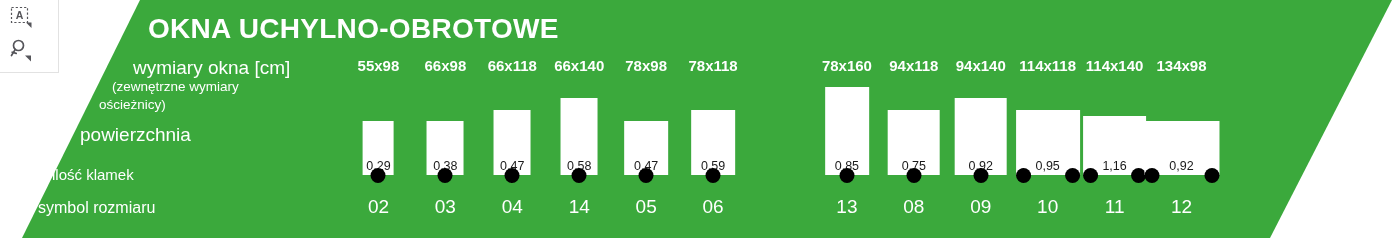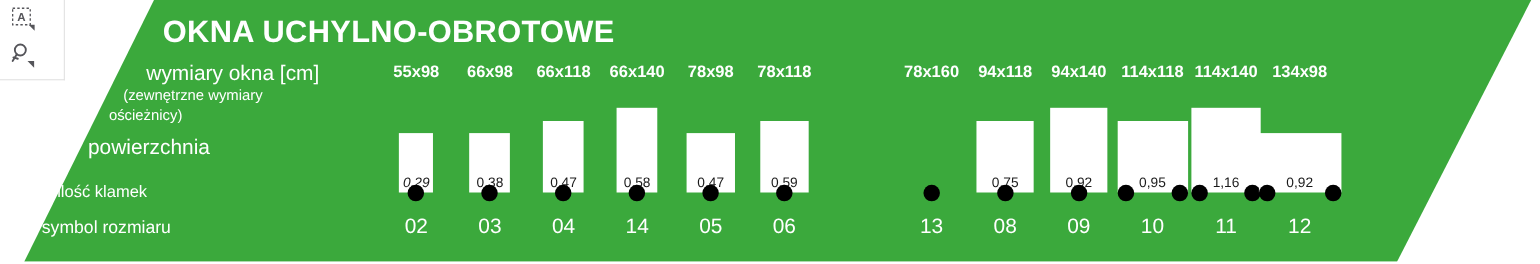--- a/index.html
+++ b/index.html
@@ -203,21 +203,21 @@
     <div class="row-label" id="label-dims-sub2">ościeżnicy)</div>
 
     <div class="row-label" id="label-area1">powierzchnia</div>
 
     <div class="row-label" id="label-handles">ilość klamek</div>
     <div class="row-label" id="label-symbol">symbol rozmiaru</div>
 
     <div id="columns">
         <div class="col" style="left: 0px; width: 66.9231px;">
           <div class="col-header">55x98</div>
-          <div class="bar" style="width: 30.8px; height: 53.9px; font-style: italic;">
+          <div class="bar" style="width: 30.8px; height: 53.9px;">
             <div class="bar-value">0,29</div>
           </div>
           <div class="handles" style="width: 15px; justify-content: center;">
             <div class="handle-dot"></div>
           </div>
           <div class="col-symbol">02</div>
         </div>
         <div class="col" style="left: 66.9231px; width: 66.9231px;">
           <div class="col-header">66x98</div>
           <div class="bar" style="width: 36.96px; height: 53.9px;">
@@ -263,20 +263,23 @@
           <div class="bar" style="width: 43.68px; height: 64.9px;">
             <div class="bar-value">0,59</div>
           </div>
           <div class="handles" style="width: 15px; justify-content: center;">
             <div class="handle-dot"></div>
           </div>
           <div class="col-symbol">06</div>
         </div>
         <div class="col" style="left: 468.462px; width: 66.9231px;">
           <div class="col-header">78x160</div>
+          <div class="bar" style="width: 43.68px; height: 88px;">
+            <div class="bar-value">0,85</div>
+          </div>
           <div class="handles" style="width: 15px; justify-content: center;">
             <div class="handle-dot"></div>
           </div>
           <div class="col-symbol">13</div>
         </div>
         <div class="col" style="left: 535.385px; width: 66.9231px;">
           <div class="col-header">94x118</div>
           <div class="bar" style="width: 52.64px; height: 64.9px;">
             <div class="bar-value">0,75</div>
           </div>
@@ -301,21 +304,21 @@
             <div class="bar-value">0,95</div>
           </div>
           <div class="handles" style="width: 63.84px; justify-content: space-between;">
             <div class="handle-dot"></div>
             <div class="handle-dot"></div>
           </div>
           <div class="col-symbol">10</div>
         </div>
         <div class="col" style="left: 736.154px; width: 66.9231px;">
           <div class="col-header">114x140</div>
-          <div class="bar" style="width: 63.84px; height: 77px;">
+          <div class="bar" style="width: 63.84px; height: 59px;">
             <div class="bar-value">1,16</div>
           </div>
           <div class="handles" style="width: 63.84px; justify-content: space-between;">
             <div class="handle-dot"></div>
             <div class="handle-dot"></div>
           </div>
           <div class="col-symbol">11</div>
         </div>
         <div class="col" style="left: 803.077px; width: 66.9231px;">
           <div class="col-header">134x98</div>

